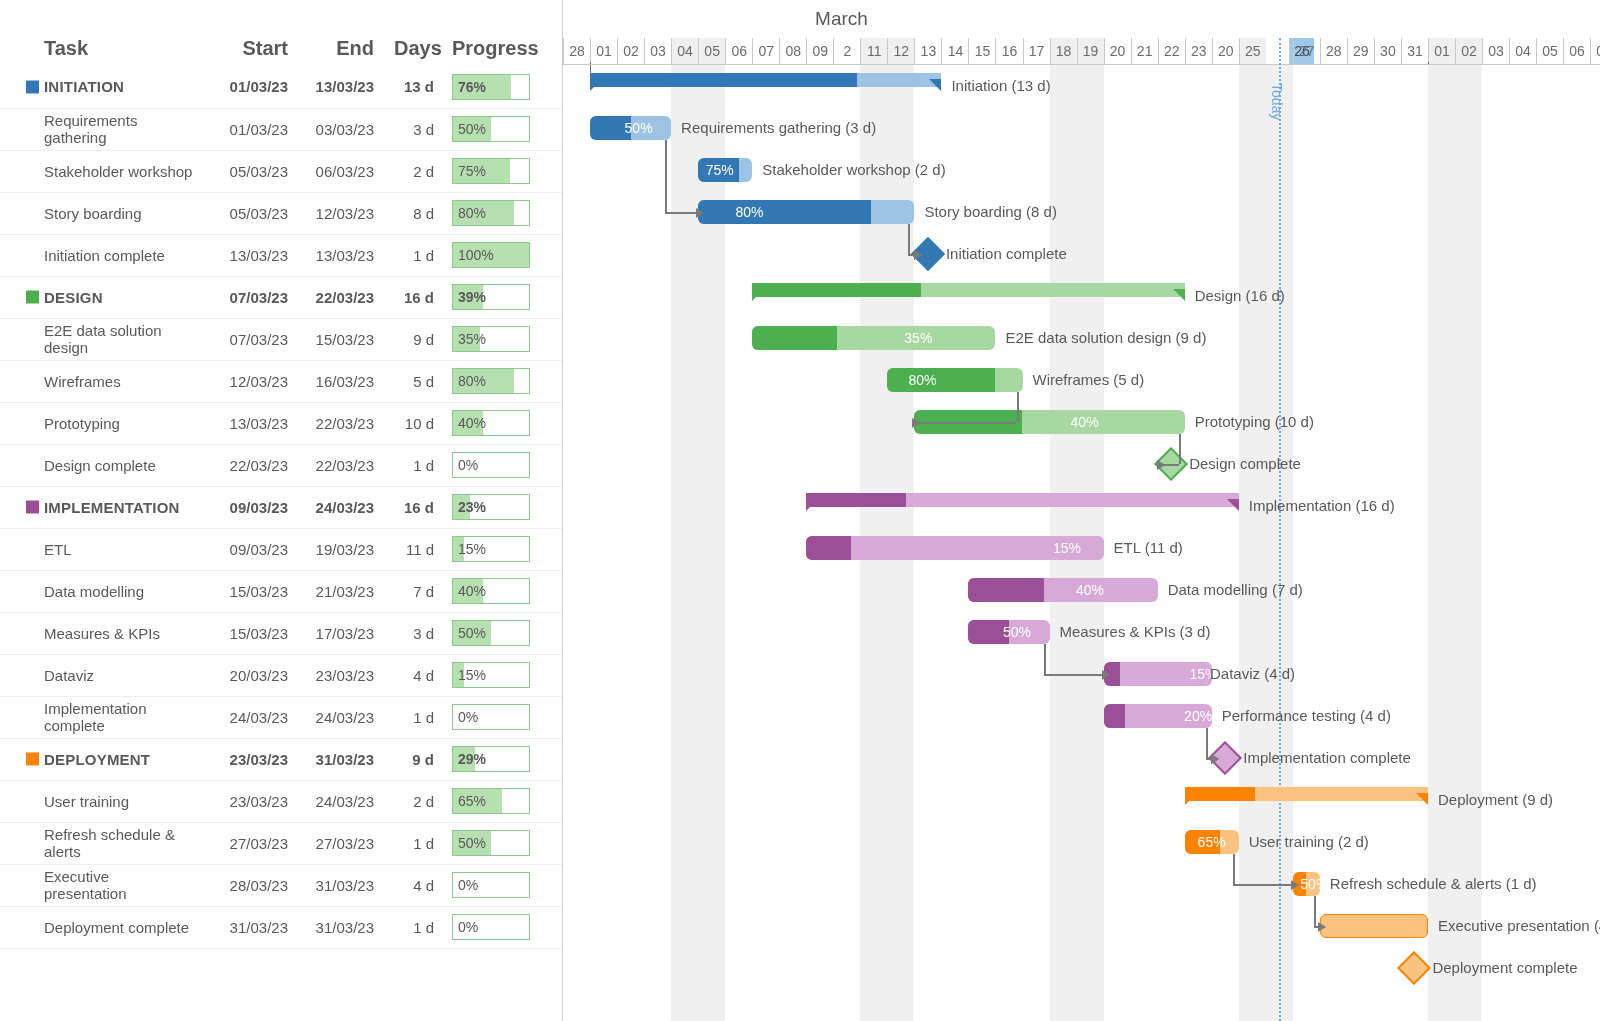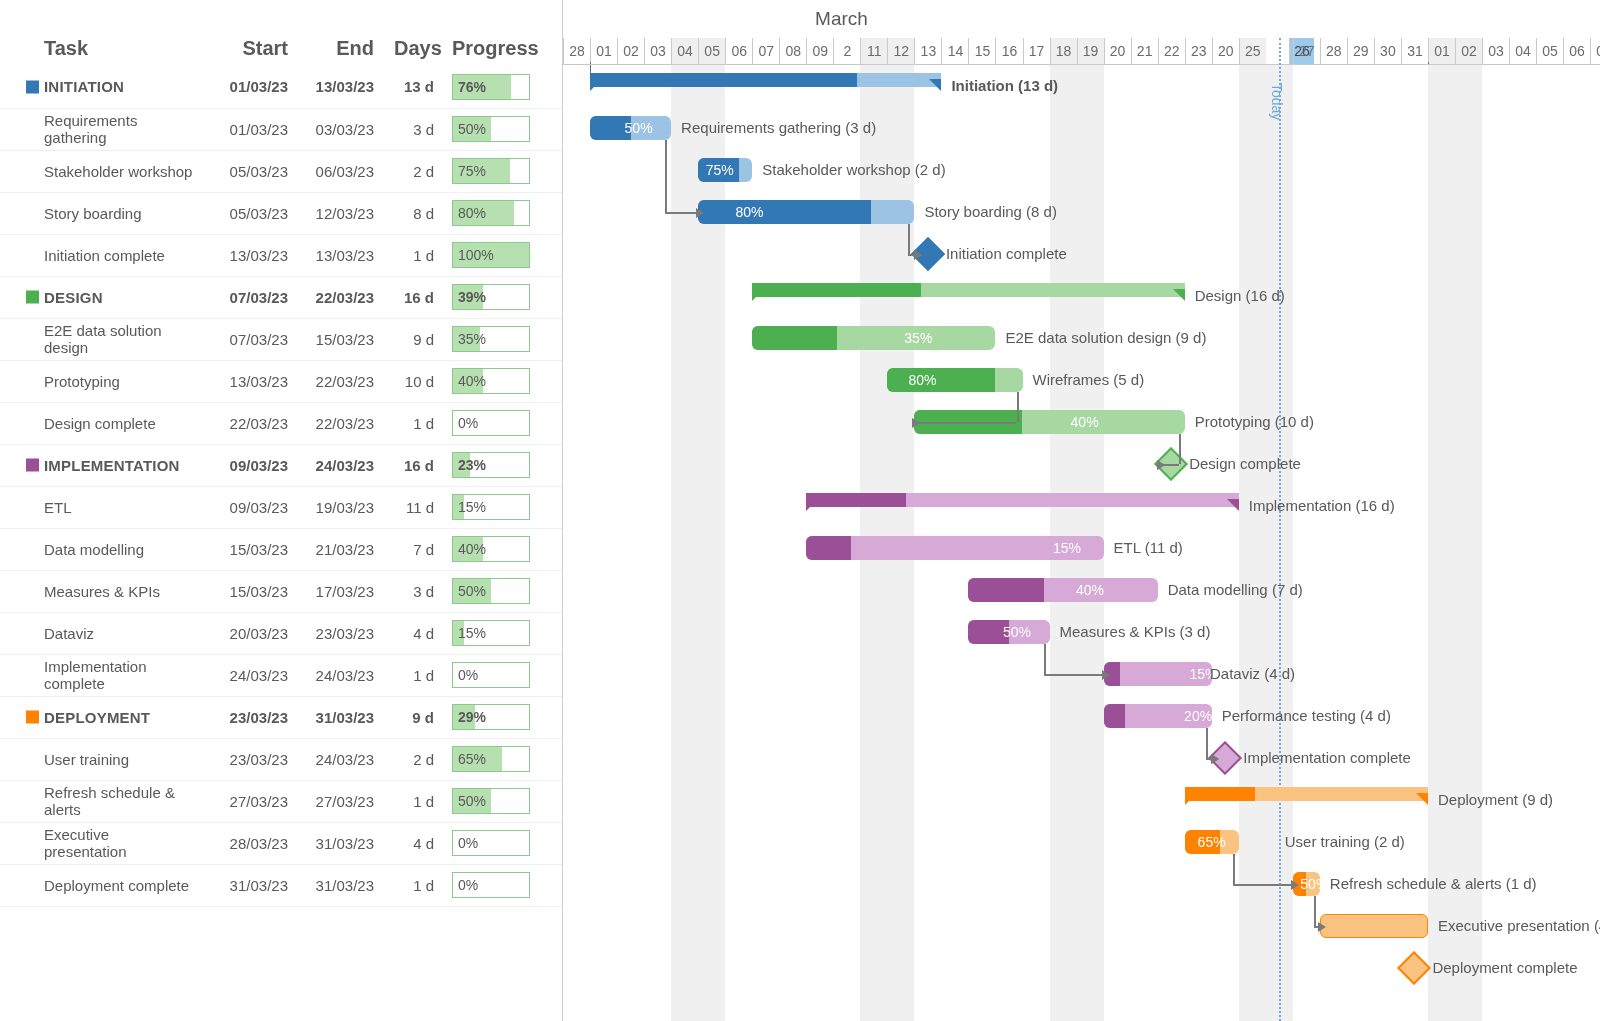--- a/index.html
+++ b/index.html
@@ -215,20 +215,32 @@
           </tr>
           <tr class="">
             <td class="task"><span>E2E data solution design</span></td>
             <td class="num">07/03/23</td>
             <td class="num">15/03/23</td>
             <td class="num">9 d</td>
             <td class="prog">
               <div class="pbox">
                 <div class="pfill" style="width: 35%;"></div>
                 <div class="plabel">35%</div>
+              </div>
+            </td>
+          </tr>
+          <tr class="">
+            <td class="task"><span>Wireframes</span></td>
+            <td class="num">12/03/23</td>
+            <td class="num">16/03/23</td>
+            <td class="num">5 d</td>
+            <td class="prog">
+              <div class="pbox">
+                <div class="pfill" style="width: 80%;"></div>
+                <div class="plabel">80%</div>
               </div>
             </td>
           </tr>
           <tr class="">
             <td class="task"><span>Prototyping</span></td>
             <td class="num">13/03/23</td>
             <td class="num">22/03/23</td>
             <td class="num">10 d</td>
             <td class="prog">
               <div class="pbox">
@@ -441,21 +453,21 @@
         <div class="weekend" style="left: 864.96px; width: 54.06px;"></div>
         <div id="todayline" style="left: 716.295px;"></div>
         <div id="todaylabel" style="left: 722.295px;">Today</div>
         <div class="row" style="top: 0px;">
           <div class="sum" style="left: 27.03px; width: 351.39px;">
             <div class="sdone" style="width: 76%; background: rgb(49, 120, 181);"></div>
             <div class="srest" style="left: 76%; right: 0px; background: rgb(156, 195, 228);"></div>
           </div>
           <div class="cap l" style="left: 27.03px; color: rgb(49, 120, 181);"></div>
           <div class="cap r" style="left: 366.42px; color: rgb(49, 120, 181);"></div>
-          <div class="blabel" style="left: 388.42px; font-weight: bold;">Initiation (13 d)</div>
+          <div class="blabel" style="left: 388.42px;">Initiation (13 d)</div>
         </div>
         <div class="row" style="top: 42px;">
           <div class="bar" style="left: 27.03px; width: 81.09px; background: rgb(156, 195, 228);">
             <div class="done" style="width: 50%; background: rgb(49, 120, 181);"></div>
             <div class="pct" style="width: 50%;">50%</div>
           </div>
           <div class="blabel" style="left: 118.12px;">Requirements gathering (3 d)</div>
         </div>
         <div class="row" style="top: 84px;">
           <div class="bar" style="left: 135.15px; width: 54.06px; background: rgb(156, 195, 228);">
@@ -564,21 +576,21 @@
           </div>
           <div class="cap l" style="left: 621.69px; color: rgb(255, 130, 0);"></div>
           <div class="cap r" style="left: 852.96px; color: rgb(255, 130, 0);"></div>
           <div class="blabel" style="left: 874.96px;">Deployment (9 d)</div>
         </div>
         <div class="row" style="top: 756px;">
           <div class="bar" style="left: 621.69px; width: 54.06px; background: rgb(251, 195, 128);">
             <div class="done" style="width: 65%; background: rgb(255, 130, 0);"></div>
             <div class="pct" style="width: 65%;">65%</div>
           </div>
-          <div class="blabel" style="left: 685.75px; margin-left: 36px;">User training (2 d)</div>
+          <div class="blabel" style="left: 685.75px;">User training (2 d)</div>
         </div>
         <div class="row" style="top: 798px;">
           <div class="bar" style="left: 729.81px; width: 27.03px; background: rgb(251, 195, 128);">
             <div class="done" style="width: 50%; background: rgb(255, 130, 0);"></div>
             <div class="pct" style="width: 50%;">50%</div>
           </div>
           <div class="blabel" style="left: 766.84px;">Refresh schedule &amp; alerts (1 d)</div>
         </div>
         <div class="row" style="top: 840px;">
           <div class="bar" style="left: 756.84px; width: 108.12px; background: rgb(251, 195, 128); border: 1px solid rgb(255, 130, 0);"></div>

